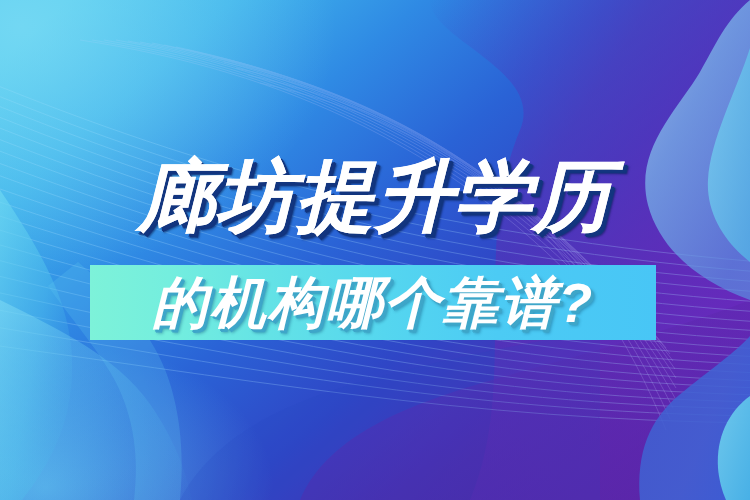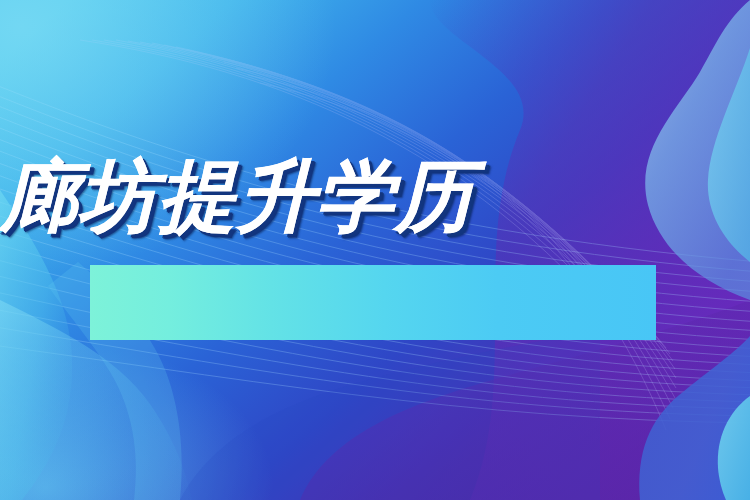--- a/index.html
+++ b/index.html
@@ -35,20 +35,21 @@
     height: 500px;
     display: block;
   }
 
   
   #headline-primary {
     position: absolute;
     left: 0;
     top: 150px;
     width: 750px;
+    text-align: center;
     z-index: 40;
     pointer-events: none;
   }
   #headline-primary .hl-text {
     display: inline-block;
     font-family: "Liberation Sans", "DejaVu Sans", sans-serif;
     font-size: 78px;
     line-height: 92px;
     font-weight: 700;
     font-style: italic;
@@ -251,14 +252,17 @@
       <path d="M180,500 C210,440 280,404 360,382 C440,360 520,344 600,330 L600,500 Z" fill="#2747c0" opacity="0.18"></path>
     </svg>
   </div>
 
   <div id="headline-primary">
     <span class="hl-text">廊坊提升学历</span>
   </div>
 
   <div id="headline-bar"></div>
 
+  <div id="headline-secondary">
+    <span class="hl-text">的机构哪个靠谱?</span>
+  </div>
 
 </div>
 
 </body></html>

